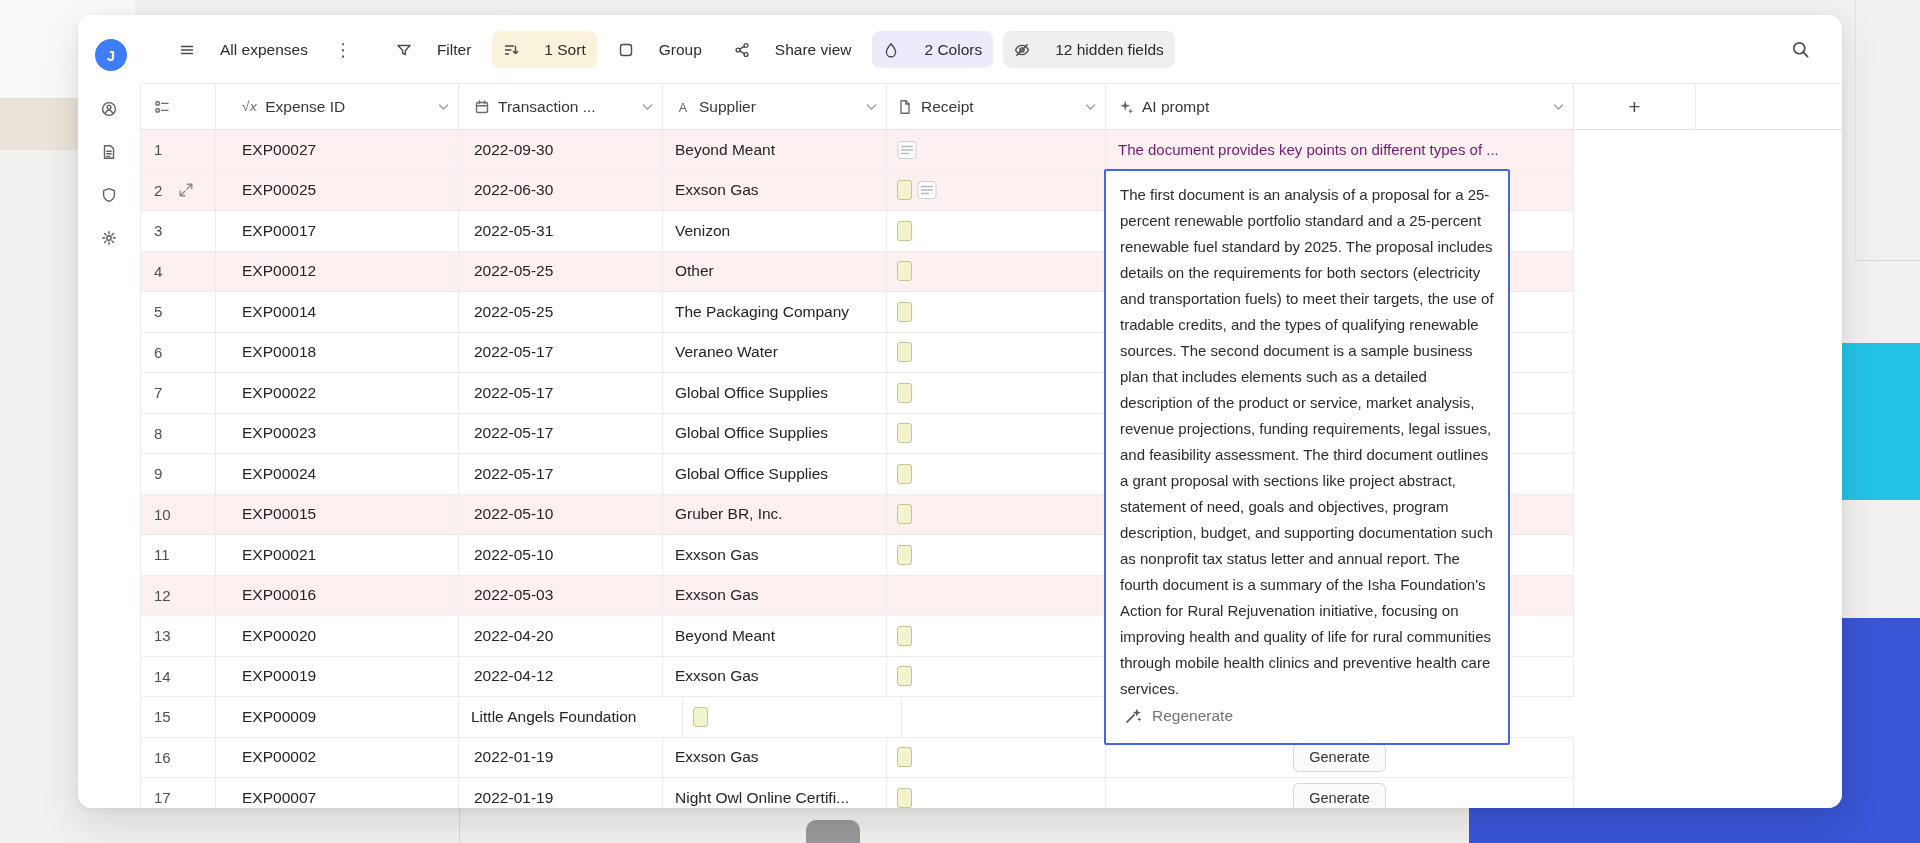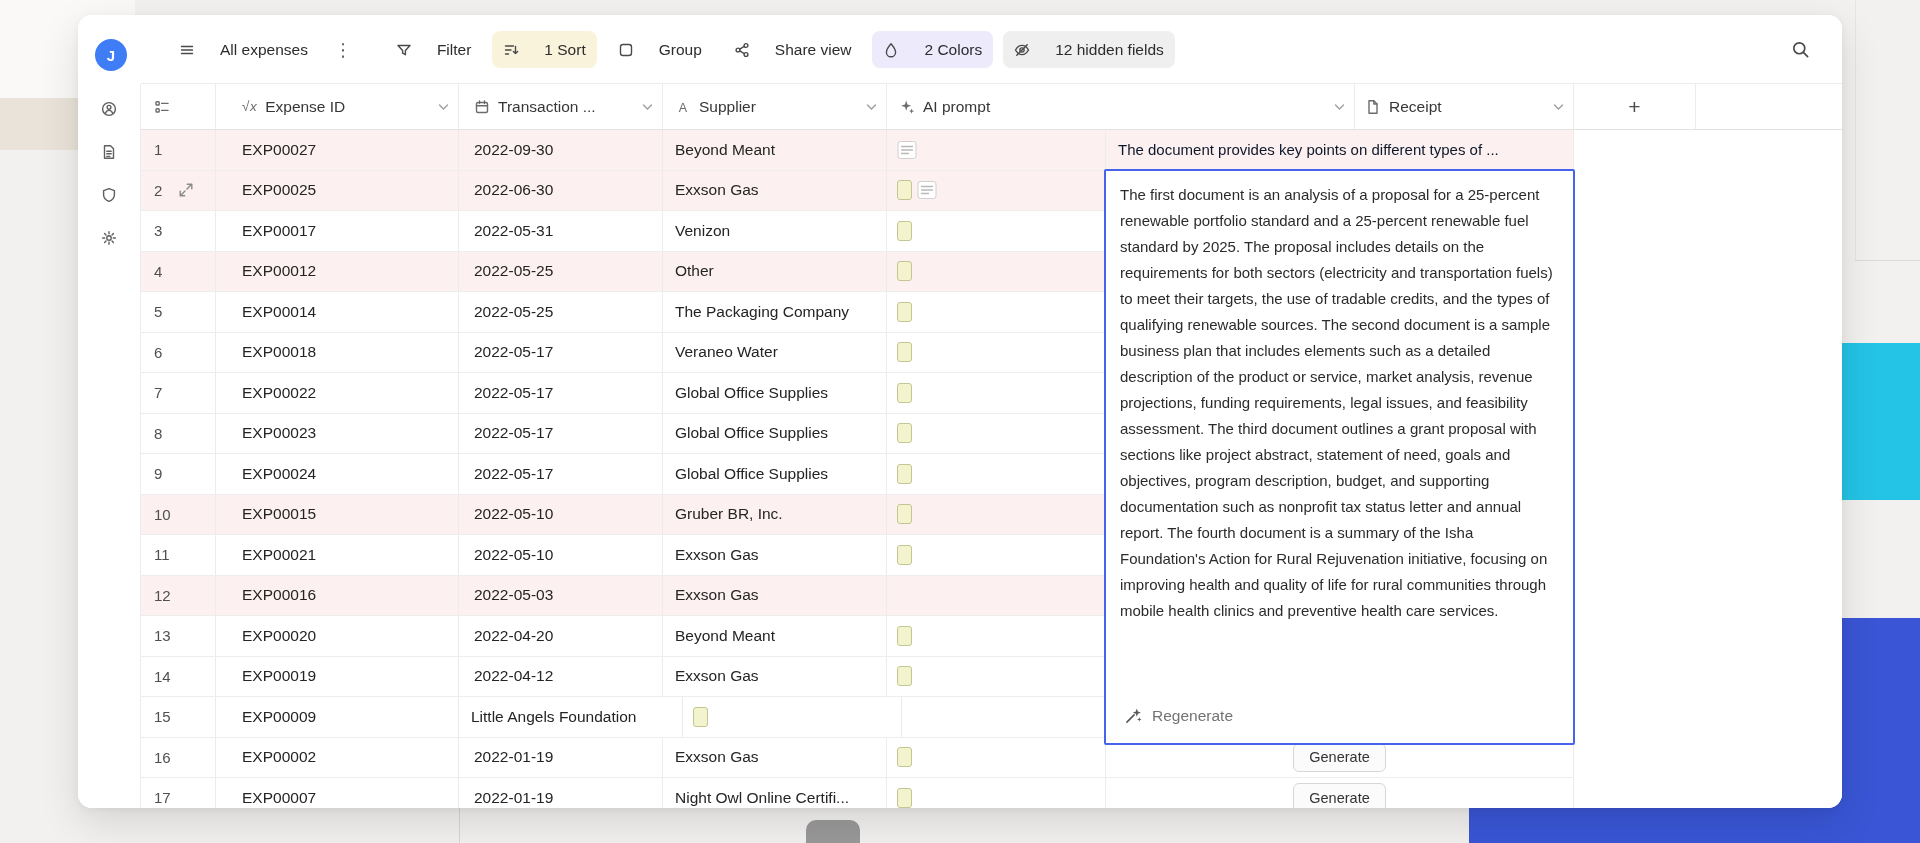--- a/index.html
+++ b/index.html
@@ -49,25 +49,25 @@
   
   .trow{display:flex;height:40.5px;width:1433px;border-bottom:1px solid #ededed;background:#fff;box-sizing:border-box;flex:none;}
   .trow.pink{background:var(--row-highlight,#fcf1f0);}
   .cell{display:flex;align-items:center;border-right:1px solid #ececec;box-sizing:border-box;font-size:15.5px;color:#242424;overflow:hidden;flex:none;}
   .ctext{white-space:nowrap;overflow:hidden;text-overflow:ellipsis;padding-right:8px;}
   .rnum{font-size:15px;color:#4f4f4f;}
   .expand-ic{margin-left:16px;display:flex;color:#8a8a8a;cursor:pointer;}
   .cell.c-rec{gap:5px;}
   .fico{flex:none;display:flex;}
   .fico.file{width:15px;height:20px;border:1px solid #c3c593;background:#f3f4cd;border-radius:3px;box-sizing:border-box;}
-  .ai-text{white-space:nowrap;overflow:hidden;color:#0f172a;font-size:15px;}
+  .ai-text{white-space:nowrap;overflow:hidden;color:#701a75;font-size:15px;}
   .cell.center{justify-content:center;padding-left:0;}
   .gen-btn{height:29px;padding:0 15px;border:1px solid #d7d7d7;border-radius:6px;background:#fbfbfb;font-size:14.5px;color:#333;font-family:inherit;display:flex;align-items:center;cursor:pointer;}
   
-  .expanded-cell{position:absolute;left:1026px;top:154px;width:471px;height:576px;background:#fff;border:2px solid var(--ai-cell-border,#4663ec);border-radius:2px;z-index:5;display:flex;flex-direction:column;box-sizing:border-box;}
+  .expanded-cell{position:absolute;left:1026px;top:154px;width:406px;height:576px;background:#fff;border:2px solid var(--ai-cell-border,#4663ec);border-radius:2px;z-index:5;display:flex;flex-direction:column;box-sizing:border-box;}
   .expanded-text{padding:11px 14px 4px;font-size:15px;line-height:26px;color:#2b2b2b;flex:1;overflow:hidden;}
   .expanded-footer{padding:8px 12px 14px;}
   .regen-btn{display:flex;align-items:center;gap:10px;font-size:15.5px;color:#737373;background:none;border:none;cursor:pointer;font-family:inherit;padding:4px 6px;}
   .wand{display:flex;color:#555;}
 </style>
 </head>
 <body>
 
 <div class="canvas">
   <div class="bg-white-tl"></div>
@@ -224,42 +224,42 @@
                 <text x="8" y="12.5" text-anchor="middle" font-size="12.5" fill="#6a6a6a" font-family="Liberation Sans, sans-serif">A</text>
               </svg>
             </span>
             <span class="hlabel">Supplier</span>
             <span class="chev">
               <svg width="11" height="7" viewBox="0 0 11 7" fill="none" stroke="currentColor" stroke-width="1.4" stroke-linecap="round">
                 <path d="M1.5 1.5L5.5 5.5L9.5 1.5"></path>
               </svg>
             </span>
           </div>
+          <div class="hcell c-rec">
+            <span class="hicon">
+              <svg width="16" height="16" viewBox="0 0 16 16" fill="none" stroke="currentColor" stroke-width="1.4" stroke-linecap="round" stroke-linejoin="round">
+                <path d="M4 1.8h4.8L12 5v9.2H4Z"></path>
+                <path d="M8.8 1.8V5H12"></path>
+              </svg>
+            </span>
+            <span class="hlabel">Receipt</span>
+            <span class="chev">
+              <svg width="11" height="7" viewBox="0 0 11 7" fill="none" stroke="currentColor" stroke-width="1.4" stroke-linecap="round">
+                <path d="M1.5 1.5L5.5 5.5L9.5 1.5"></path>
+              </svg>
+            </span>
+          </div>
           <div class="hcell c-ai">
             <span class="hicon">
               <svg width="16" height="16" viewBox="0 0 16 16">
                 <path fill="currentColor" d="M7.2 1.6l1.2 3.9 3.9 1.2-3.9 1.2-1.2 3.9-1.2-3.9-3.9-1.2 3.9-1.2Z"></path>
                 <path fill="currentColor" d="M12.6 9.4l.7 2 2 .7-2 .7-.7 2-.7-2-2-.7 2-.7Z"></path>
               </svg>
             </span>
             <span class="hlabel">AI prompt</span>
-            <span class="chev">
-              <svg width="11" height="7" viewBox="0 0 11 7" fill="none" stroke="currentColor" stroke-width="1.4" stroke-linecap="round">
-                <path d="M1.5 1.5L5.5 5.5L9.5 1.5"></path>
-              </svg>
-            </span>
-          </div>
-          <div class="hcell c-rec">
-            <span class="hicon">
-              <svg width="16" height="16" viewBox="0 0 16 16" fill="none" stroke="currentColor" stroke-width="1.4" stroke-linecap="round" stroke-linejoin="round">
-                <path d="M4 1.8h4.8L12 5v9.2H4Z"></path>
-                <path d="M8.8 1.8V5H12"></path>
-              </svg>
-            </span>
-            <span class="hlabel">Receipt</span>
             <span class="chev">
               <svg width="11" height="7" viewBox="0 0 11 7" fill="none" stroke="currentColor" stroke-width="1.4" stroke-linecap="round">
                 <path d="M1.5 1.5L5.5 5.5L9.5 1.5"></path>
               </svg>
             </span>
           </div>
           <div class="hcell c-plus">
             <span class="plus-glyph">+</span>
           </div>
           <div class="hcell h-fill"></div>

